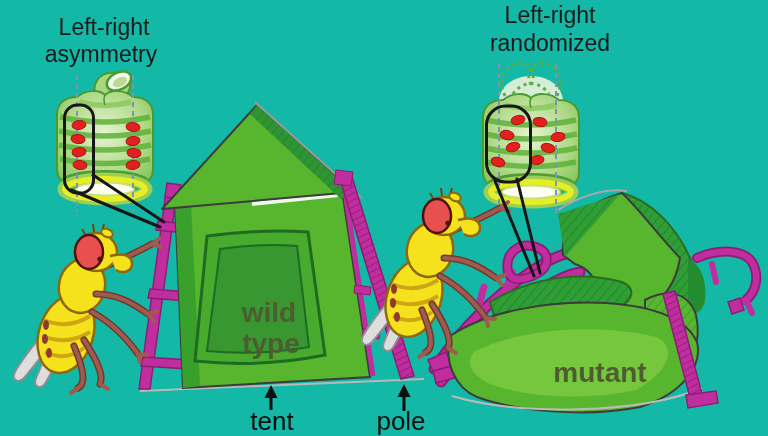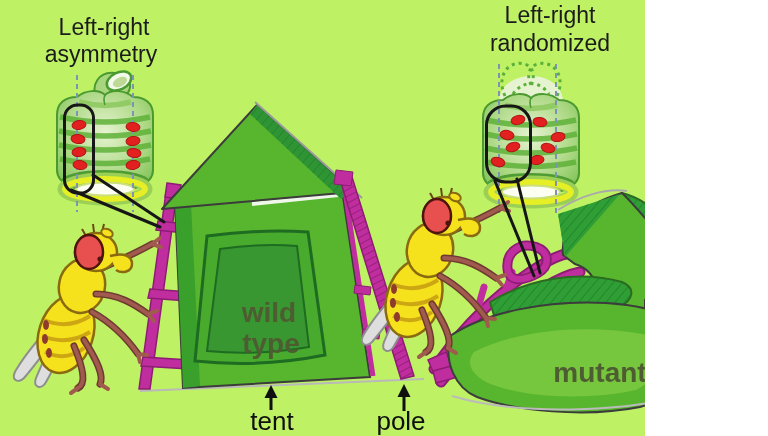--- a/index.html
+++ b/index.html
@@ -1,16 +1,16 @@
 <!DOCTYPE html>
 <html style="--tent-green: #57b62d; --tent-green-dark: #2f9e35; --door-green: #48ab2d; --door-green-inner: #389730; --pole-magenta: #c02d9e; --pole-magenta-dark: #8d1d74; --embryo-band-green: #5fb239; --ring-yellow: #e6ee25; --dot-red: #e32020; --fly-yellow: #f6e11d; --fly-eye-red: #e7504f; --leg-brown: #a05a4e; --wing-gray: #dedede; --guide-blue: #7d93b4; --label-olive: #4e5c31; --text-black: #1b1b1b;"><head>
 <meta charset="utf-8">
 <style>
   html,body{margin:0;padding:0;background:#fff;}
-  .stage{position:relative;width:645px;height:436px;background:#bef264;overflow:hidden;
+  .stage{position:relative;width:768px;height:436px;background:#14b8a6;overflow:hidden;
          font-family:"Liberation Sans",sans-serif;}
   svg{display:block}
   text{font-family:"Liberation Sans","DejaVu Sans",sans-serif;}
   .title-text{font-size:23px;fill:var(--text-black);}
   .tent-name{font-size:28px;font-weight:bold;fill:var(--label-olive);}
   .anno-text{font-size:26px;fill:#0f0f0f;}
 </style>
 </head>
 <body>
 

